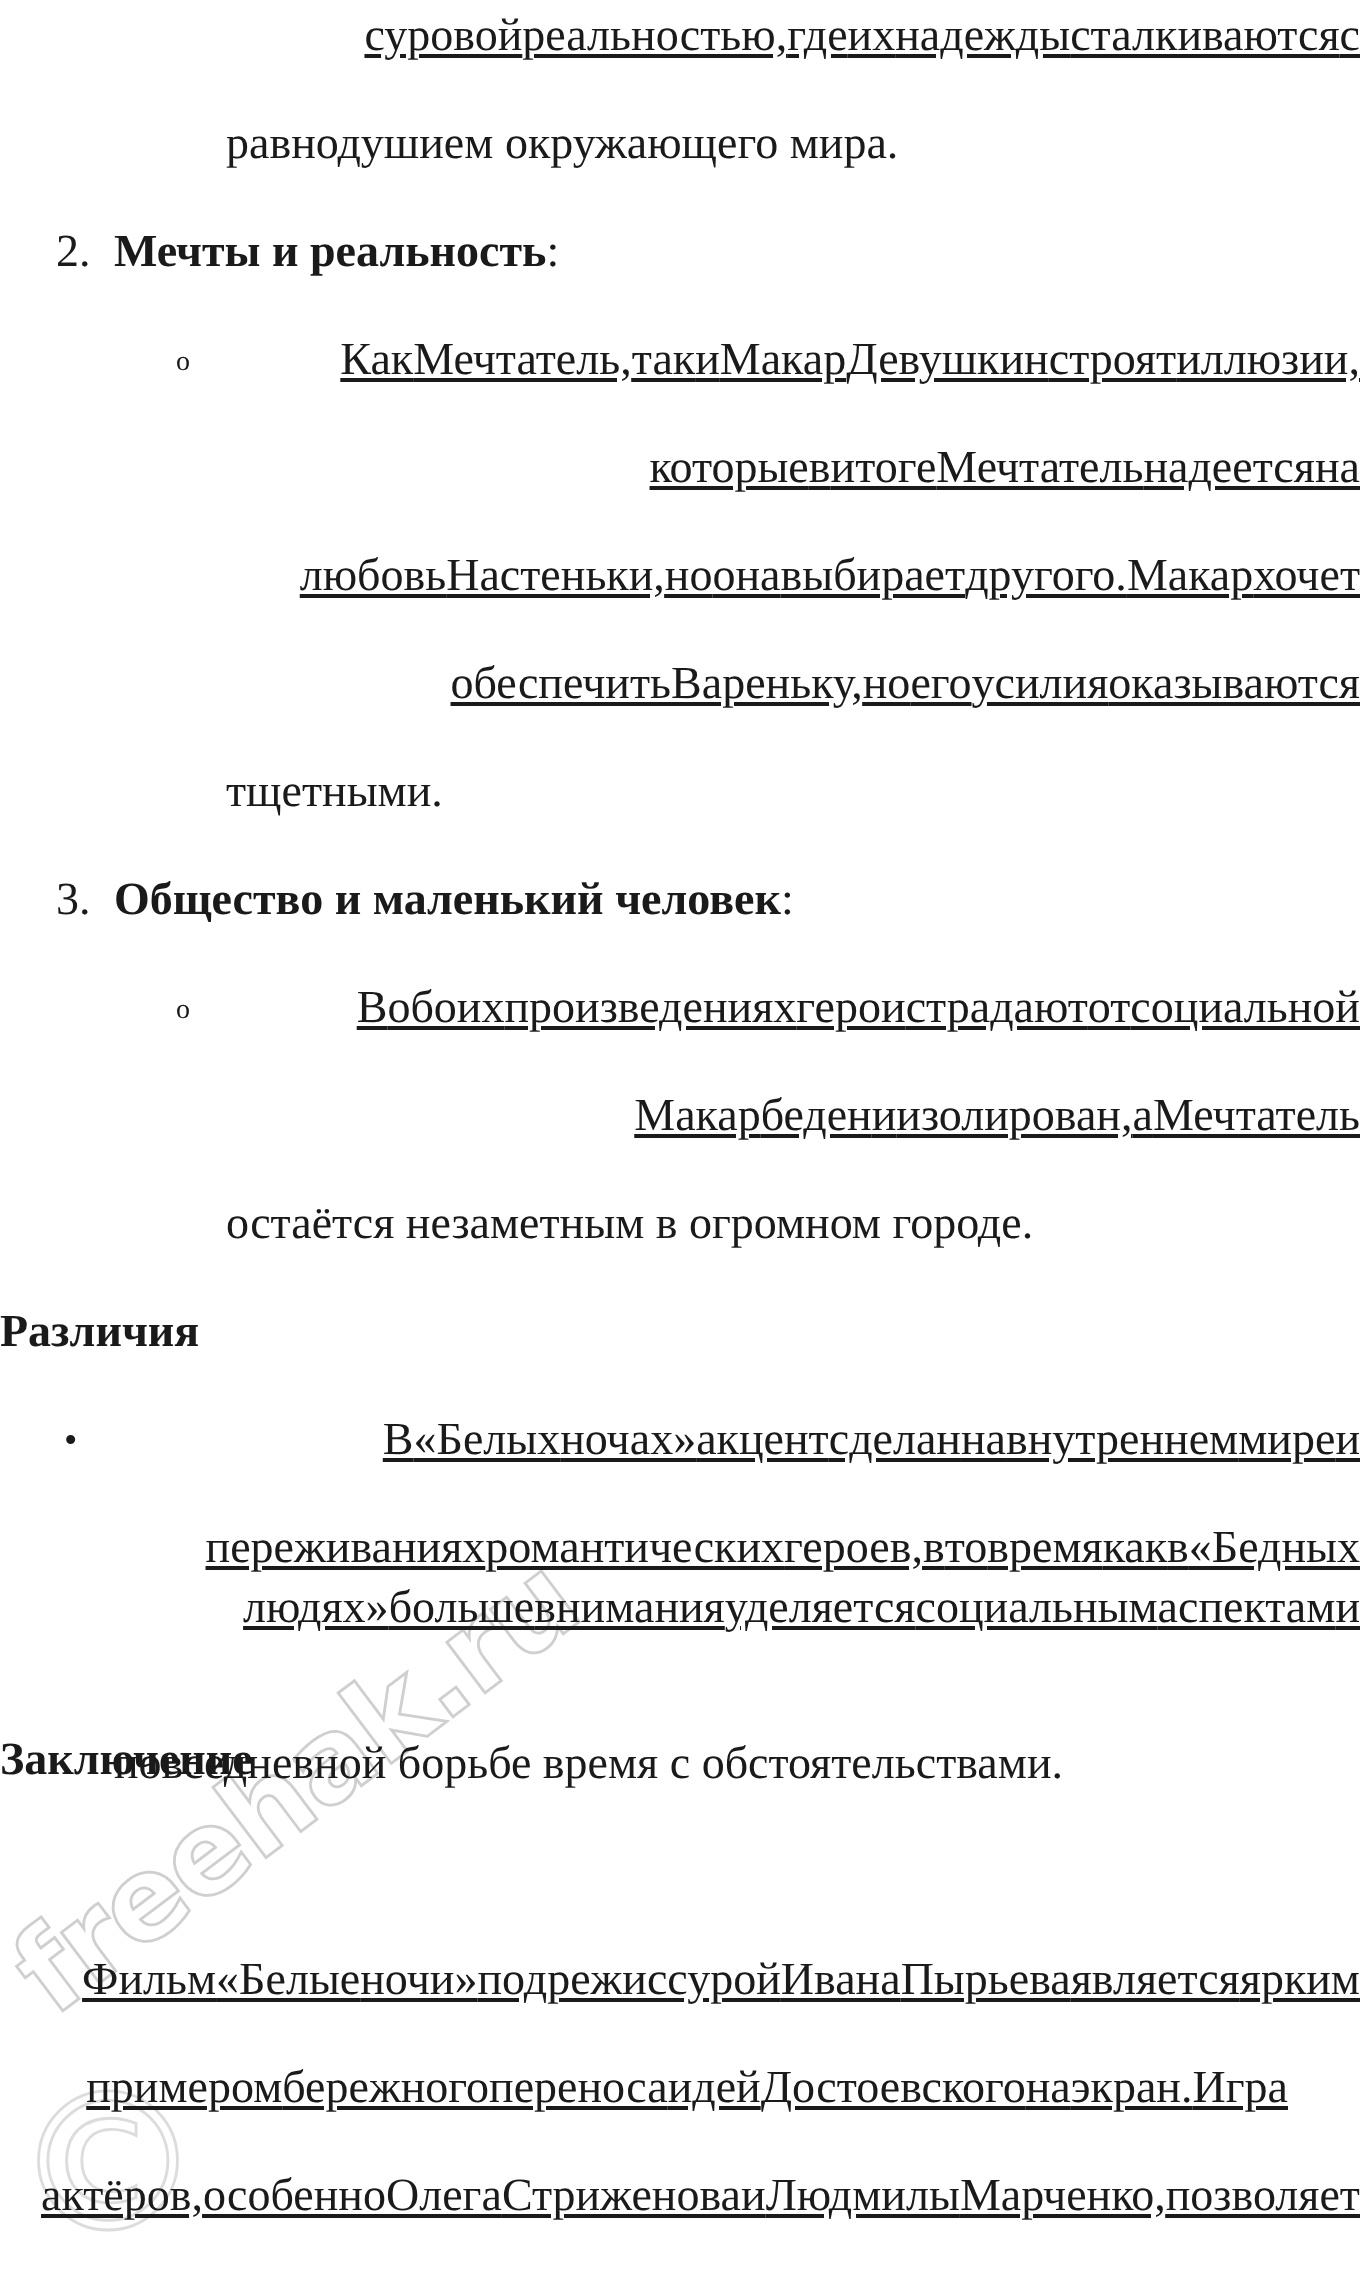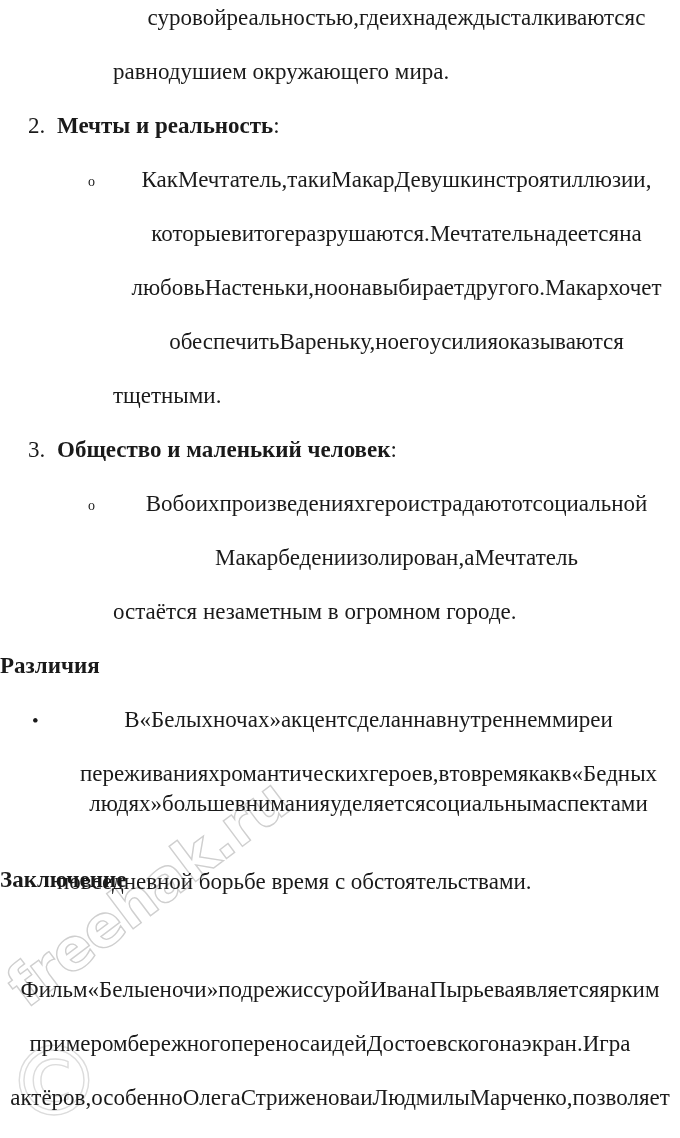--- a/index.html
+++ b/index.html
@@ -63,21 +63,22 @@
   .tline {
     position: absolute;
     white-space: pre;
     font-size: 23px;
     line-height: 1;
   }
 
   
   .just {
     display: flex;
-    justify-content: center;
+    justify-content: flex-end;
+    text-decoration: underline;
   }
 
   .bold { font-weight: 700; }
 
   .marker {
     position: absolute;
     font-size: 23px;
     line-height: 1;
   }
   .marker.num { font-size: 23px; }
@@ -98,21 +99,21 @@
     <div class="wm-copy">©</div>
   </div>
 
   <div class="content">
       <div class="tline just" style="left: 113px; top: 6px; width: 567px;"><span>суровой</span><span>реальностью,</span><span>где</span><span>их</span><span>надежды</span><span>сталкиваются</span><span>с</span></div>
       <div class="tline" style="left: 113px; top: 60px; width: 567px;">равнодушием окружающего мира.</div>
       <div class="marker num" style="left: 28px; top: 114px;">2.</div>
       <div class="tline" style="left: 57px; top: 114px;"><span class="bold">Мечты и реальность</span><span>:</span></div>
       <div class="marker circ" style="left: 88px; top: 175px;">o</div>
       <div class="tline just" style="left: 113px; top: 168px; width: 567px;"><span>Как</span><span>Мечтатель,</span><span>так</span><span>и</span><span>Макар</span><span>Девушкин</span><span>строят</span><span>иллюзии,</span></div>
-      <div class="tline just" style="left: 113px; top: 222px; width: 567px;"><span>которые</span><span>в</span><span>итоге</span><span>разрушаются.</span><span>Мечтатель</span><span>надеется</span><span>на</span></div>
+      <div class="tline just" style="left: 113px; top: 222px; width: 567px;"><span>которые</span><span>в</span><span>итоге</span><span>Мечтатель</span><span>надеется</span><span>на</span></div>
       <div class="tline just" style="left: 113px; top: 276px; width: 567px;"><span>любовь</span><span>Настеньки,</span><span>но</span><span>она</span><span>выбирает</span><span>другого.</span><span>Макар</span><span>хочет</span></div>
       <div class="tline just" style="left: 113px; top: 330px; width: 567px;"><span>обеспечить</span><span>Вареньку,</span><span>но</span><span>его</span><span>усилия</span><span>оказываются</span></div>
       <div class="tline" style="left: 113px; top: 384px; width: 567px;">тщетными.</div>
       <div class="marker num" style="left: 28px; top: 438px;">3.</div>
       <div class="tline" style="left: 57px; top: 438px;"><span class="bold">Общество и маленький человек</span><span>:</span></div>
       <div class="marker circ" style="left: 88px; top: 499px;">o</div>
       <div class="tline just" style="left: 113px; top: 492px; width: 567px;"><span>В</span><span>обоих</span><span>произведениях</span><span>герои</span><span>страдают</span><span>от</span><span>социальной</span></div>
       <div class="tline just" style="left: 113px; top: 546px; width: 567px;"><span>Макар</span><span>беден</span><span>и</span><span>изолирован,</span><span>а</span><span>Мечтатель</span></div>
       <div class="tline" style="left: 113px; top: 600px; width: 567px;">остаётся незаметным в огромном городе.</div>
       <div class="tline bold" style="left: 0px; top: 654px;">Различия</div>

